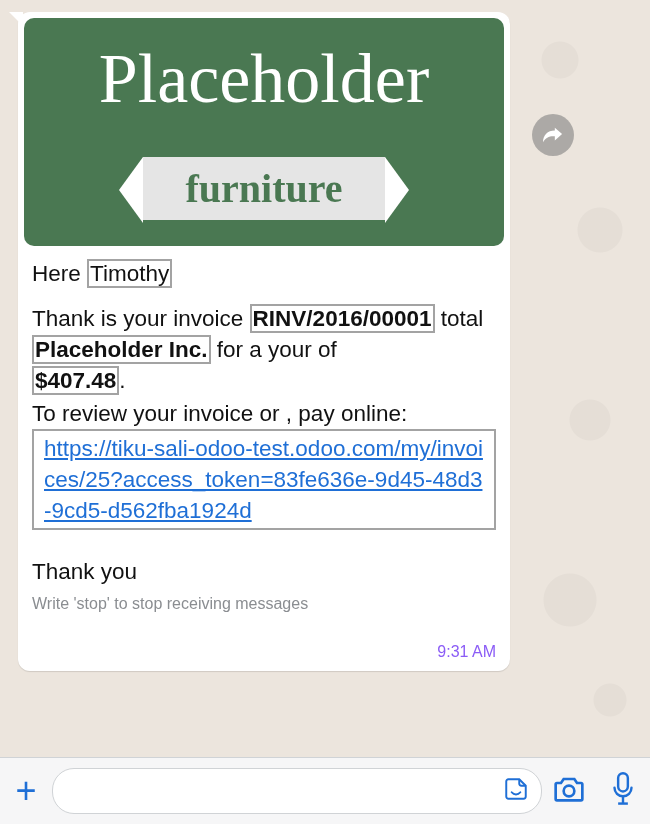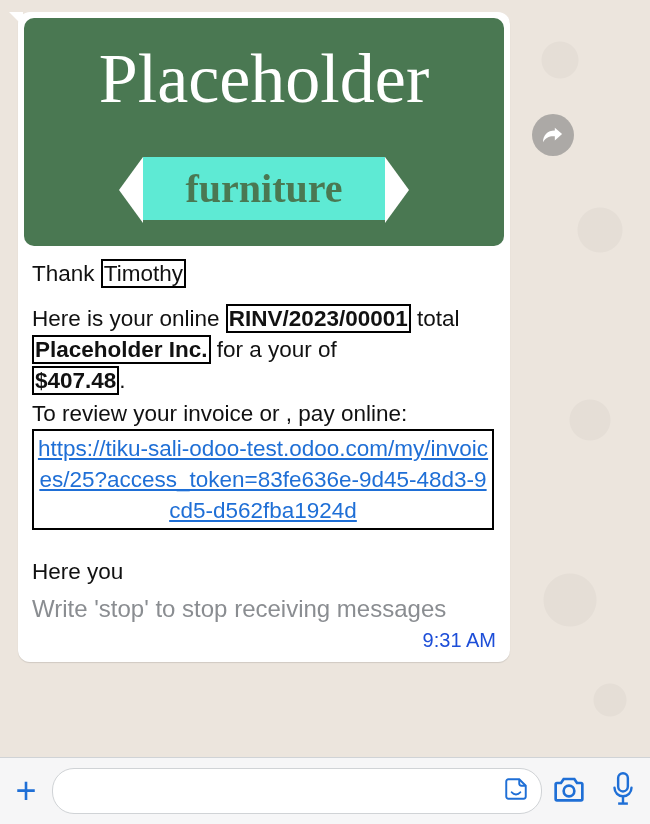--- a/index.html
+++ b/index.html
@@ -8,33 +8,33 @@
     radial-gradient(circle at 560px 60px,rgba(0,0,0,.03) 18px,transparent 19px),
     radial-gradient(circle at 600px 230px,rgba(0,0,0,.03) 22px,transparent 23px),
     radial-gradient(circle at 590px 420px,rgba(0,0,0,.03) 20px,transparent 21px),
     radial-gradient(circle at 570px 600px,rgba(0,0,0,.03) 26px,transparent 27px),
     radial-gradient(circle at 610px 700px,rgba(0,0,0,.03) 16px,transparent 17px);
   }
   .bubble{position:absolute;left:18px;top:12px;width:492px;background:#fff;border-radius:12px;box-shadow:0 1px 1px rgba(0,0,0,.12);padding-bottom:10px;}
   .bubble:before{content:"";position:absolute;left:-9px;top:0;width:0;height:0;border-top:0 solid transparent;border-right:14px solid #fff;border-bottom:14px solid transparent;}
   .logo-card{margin:6px;border-radius:10px;background:#4a7852;height:228px;position:relative;display:flex;flex-direction:column;align-items:center;justify-content:center;gap:25px;}
   .logo-top{color:#fff;font-family:Georgia,"Times New Roman",serif;font-size:70px;line-height:1;}
-  .ribbon{position:relative;margin-top:18px;background:#5eead4;padding:8px 42px;}
+  .ribbon{position:relative;margin-top:18px;background:#e5e5e5;padding:8px 42px;}
   .ribbon span{color:#4a7852;font-family:Georgia,"Times New Roman",serif;font-size:40px;font-weight:600;}
   .ribbon:before,.ribbon:after{content:"";position:absolute;top:0;width:0;height:0;border-top:33px solid transparent;border-bottom:33px solid transparent;}
   .ribbon:before{left:-24px;border-right:24px solid #fff;}
   .ribbon:after{right:-24px;border-left:24px solid #fff;}
   .msg{padding:6px 14px 0 14px;font-size:22.5px;line-height:1.38;color:#111;}
   .msg p{margin:0 0 14px 0;}
   a.link{color:#1f6fd6;text-decoration:underline;word-break:break-all;}
-  .hl{border:2px solid #000000;display:inline;box-decoration-break:clone;-webkit-box-decoration-break:clone;}
+  .hl{border:2px solid #a3a3a3;display:inline;box-decoration-break:clone;-webkit-box-decoration-break:clone;}
   .hl-tight{padding:0 1px;}
-  .hl-block{display:inline-block;padding:2px 3px;text-align:center;}
-  .footer-note{color:#8a8d91;font-size:24px;padding:0 14px;}
-  .time{color:#1d4ed8;font-size:20px;text-align:right;padding:6px 14px 0 0;}
+  .hl-block{display:inline-block;padding:2px 10px;}
+  .footer-note{color:#8a8d91;font-size:16px;padding:0 14px;}
+  .time{color:#8b5cf6;font-size:16px;text-align:right;padding:6px 14px 0 0;margin-top:24px;}
   
   .forward{position:absolute;left:532px;top:114px;width:42px;height:42px;border-radius:50%;background:rgba(120,120,120,.55);display:flex;align-items:center;justify-content:center;cursor:pointer;}
   .forward svg{fill:#fff;}
   
   .inputbar{position:absolute;left:0;bottom:0;width:650px;height:66px;background:#f6f6f7;border-top:1px solid #d0d3d6;display:flex;align-items:center;}
   .plus{width:52px;text-align:center;color:#1f6fd6;font-size:36px;font-weight:300;cursor:pointer;}
   .textfield{flex:1;height:44px;background:#fff;border:1px solid #d0d3d6;border-radius:22px;position:relative;}
   .sticker{position:absolute;right:12px;top:50%;transform:translateY(-50%);}
   .cam,.mic{width:54px;text-align:center;cursor:pointer;}
   .cam svg,.mic svg{stroke:#1f6fd6;fill:none;stroke-width:2;}
@@ -45,35 +45,35 @@
 <div class="bg-pattern"></div>
 
 <div class="bubble">
   <div class="logo-card">
     <div class="logo-top">Placeholder</div>
     <div class="ribbon"><span>furniture</span></div>
   </div>
 
   <div class="msg">
     <p>
-      <span>Thank </span><span class="hl hl-tight"><span>Timothy</span></span>
+      <span>Here </span><span class="hl hl-tight"><span>Timothy</span></span>
     </p>
 
     <p style="margin-bottom:2px;">
-      <span>Here is your online </span><span class="hl hl-tight"><b>RINV/2023/00001</b></span><span> total </span><span class="hl hl-tight"><b>Placeholder Inc.</b></span><span> for a your of </span><br><span class="hl hl-tight"><b>$407.48</b></span><span>.</span>
+      <span>Thank is your invoice </span><span class="hl hl-tight"><b>RINV/2016/00001</b></span><span> total </span><span class="hl hl-tight"><b>Placeholder Inc.</b></span><span> for a your of </span><br><span class="hl hl-tight"><b>$407.48</b></span><span>.</span>
     </p>
 
     <p style="margin:0 0 20px 0;">
       <span>To review your invoice or , pay online:</span><br>
       <span class="hl hl-block" style="max-width:452px">
         <a href="#" class="link">https://tiku-sali-odoo-test.odoo.com/my/invoices/25?access_token=83fe636e-9d45-48d3-9cd5-d562fba1924d</a>
       </span>
     </p>
 
-    <p style="margin-top:26px;margin-bottom:8px;">Here you</p>
+    <p style="margin-top:26px;margin-bottom:8px;">Thank you</p>
   </div>
 
   <div class="footer-note">Write 'stop' to stop receiving messages</div>
   <div class="time">9:31 AM</div>
 </div>
 
 <div class="forward">
   <svg width="22" height="20" viewBox="0 0 24 22">
       <path d="M14 3l8 7-8 7v-4.5C8 12 4 14 1 19c0-8 5-13 13-13V3z"></path>
     </svg>

